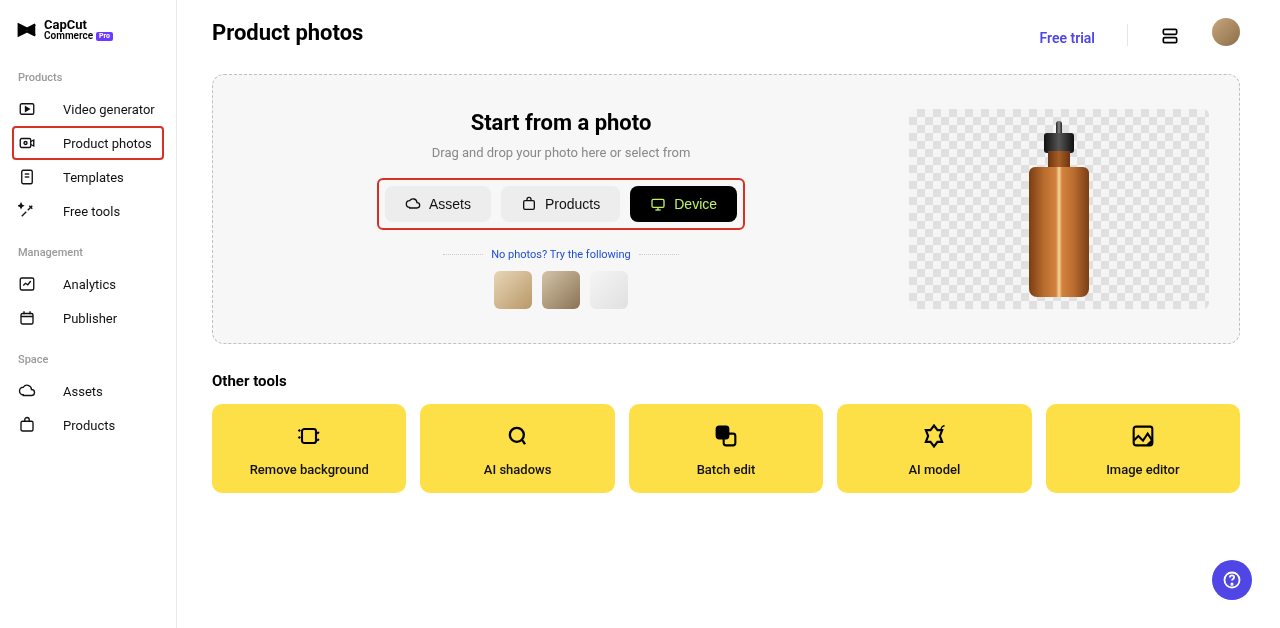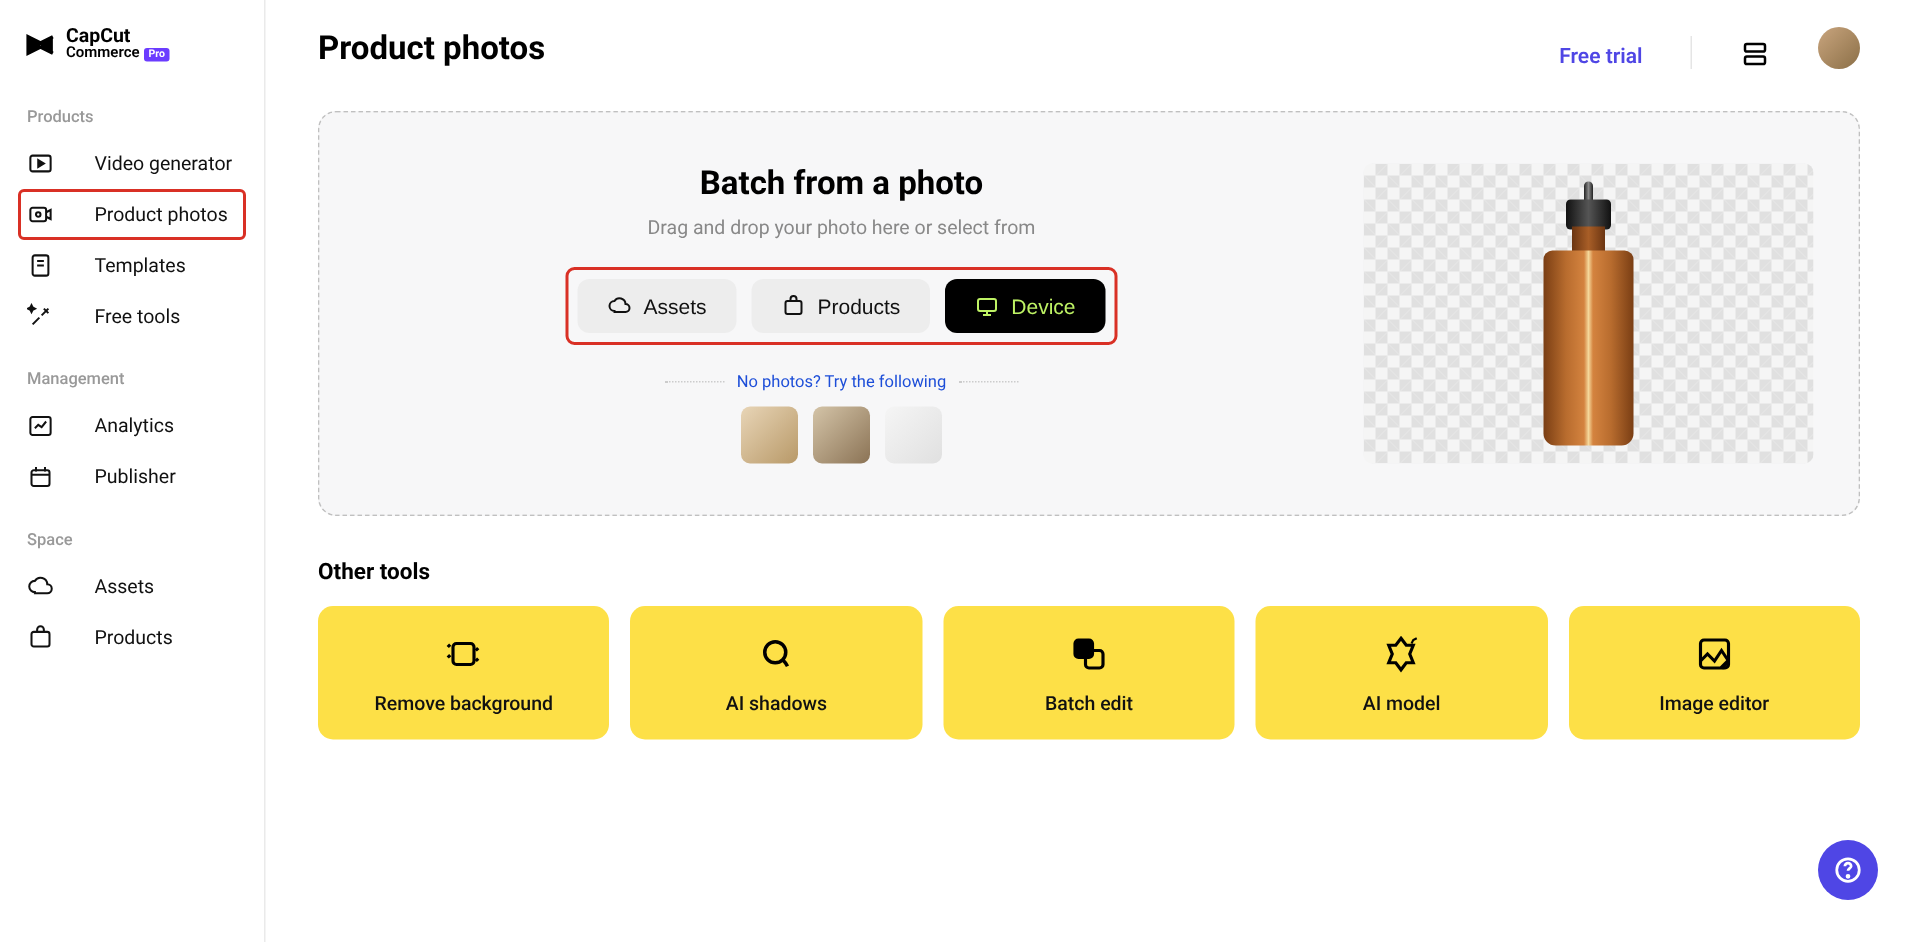--- a/index.html
+++ b/index.html
@@ -174,21 +174,21 @@
         <svg class="app-icon" viewBox="0 0 24 24" fill="none" stroke="currentColor" stroke-width="2">
             <rect x="4" y="4" width="16" height="6" rx="1.5"></rect>
             <rect x="4" y="14" width="16" height="6" rx="1.5"></rect>
           </svg>
         <div class="avatar"></div>
       </div>
     </div>
 
     <div class="dropzone">
       <div class="drop-left">
-        <div class="drop-title">Batch from a photo</div>
+        <div class="drop-title">Start from a photo</div>
         <div class="drop-sub">Drag and drop your photo here or select from</div>
         <div class="source-row">
           <button class="source-btn">
             <svg viewBox="0 0 24 24" fill="none" stroke="currentColor" stroke-width="2">
                 <path d="M7 17a5 5 0 010-10 6 6 0 0111 3 4 4 0 010 8H7z"></path>
               </svg>
             <span>Assets</span>
           </button>
           <button class="source-btn">
             <svg viewBox="0 0 24 24" fill="none" stroke="currentColor" stroke-width="2">

